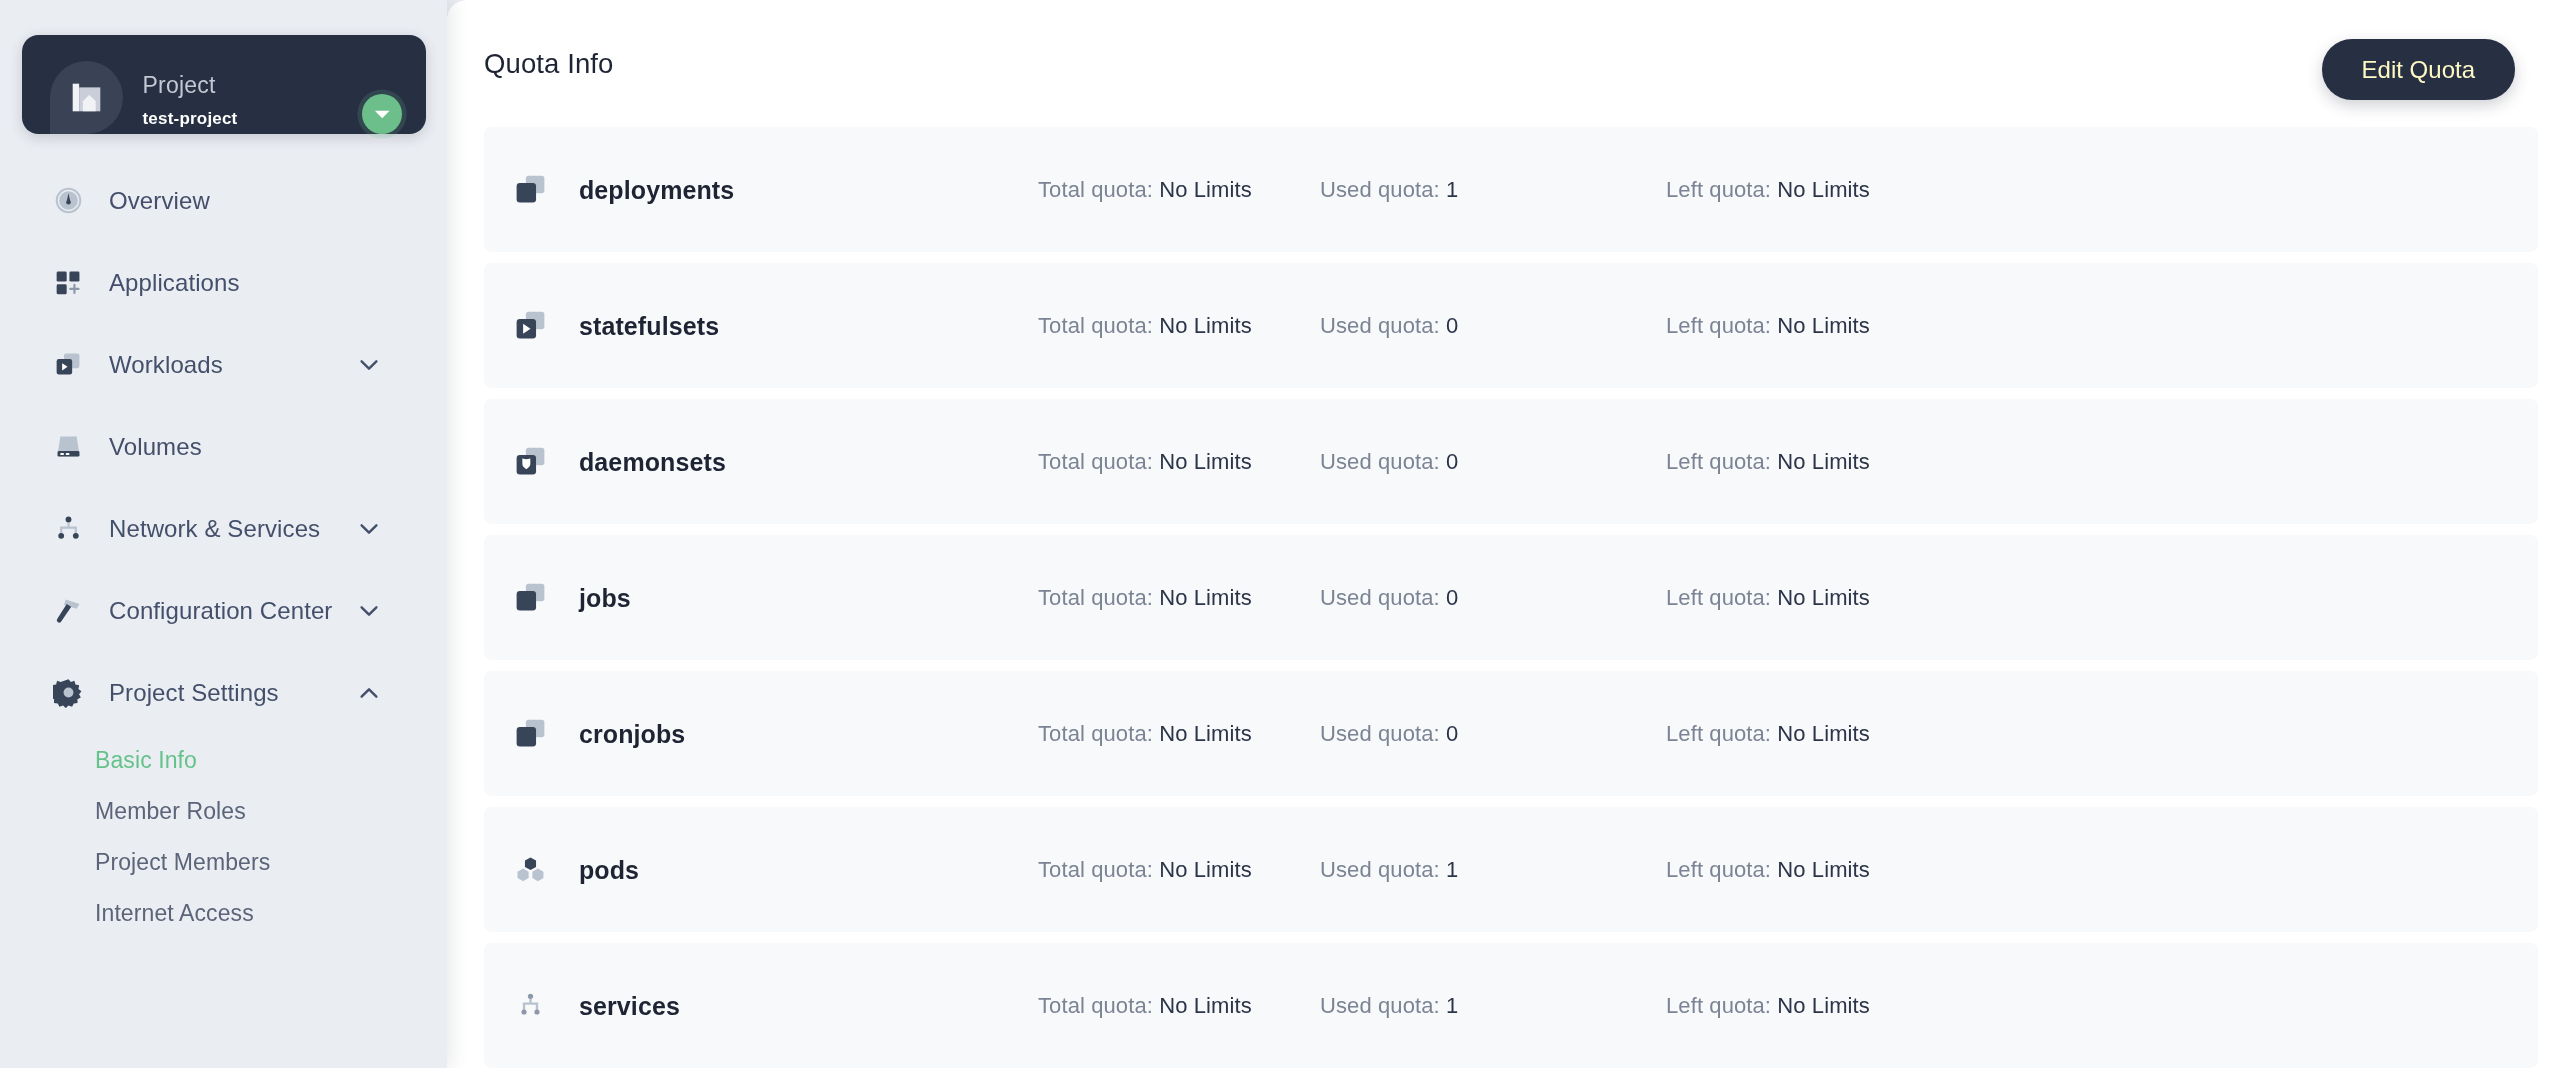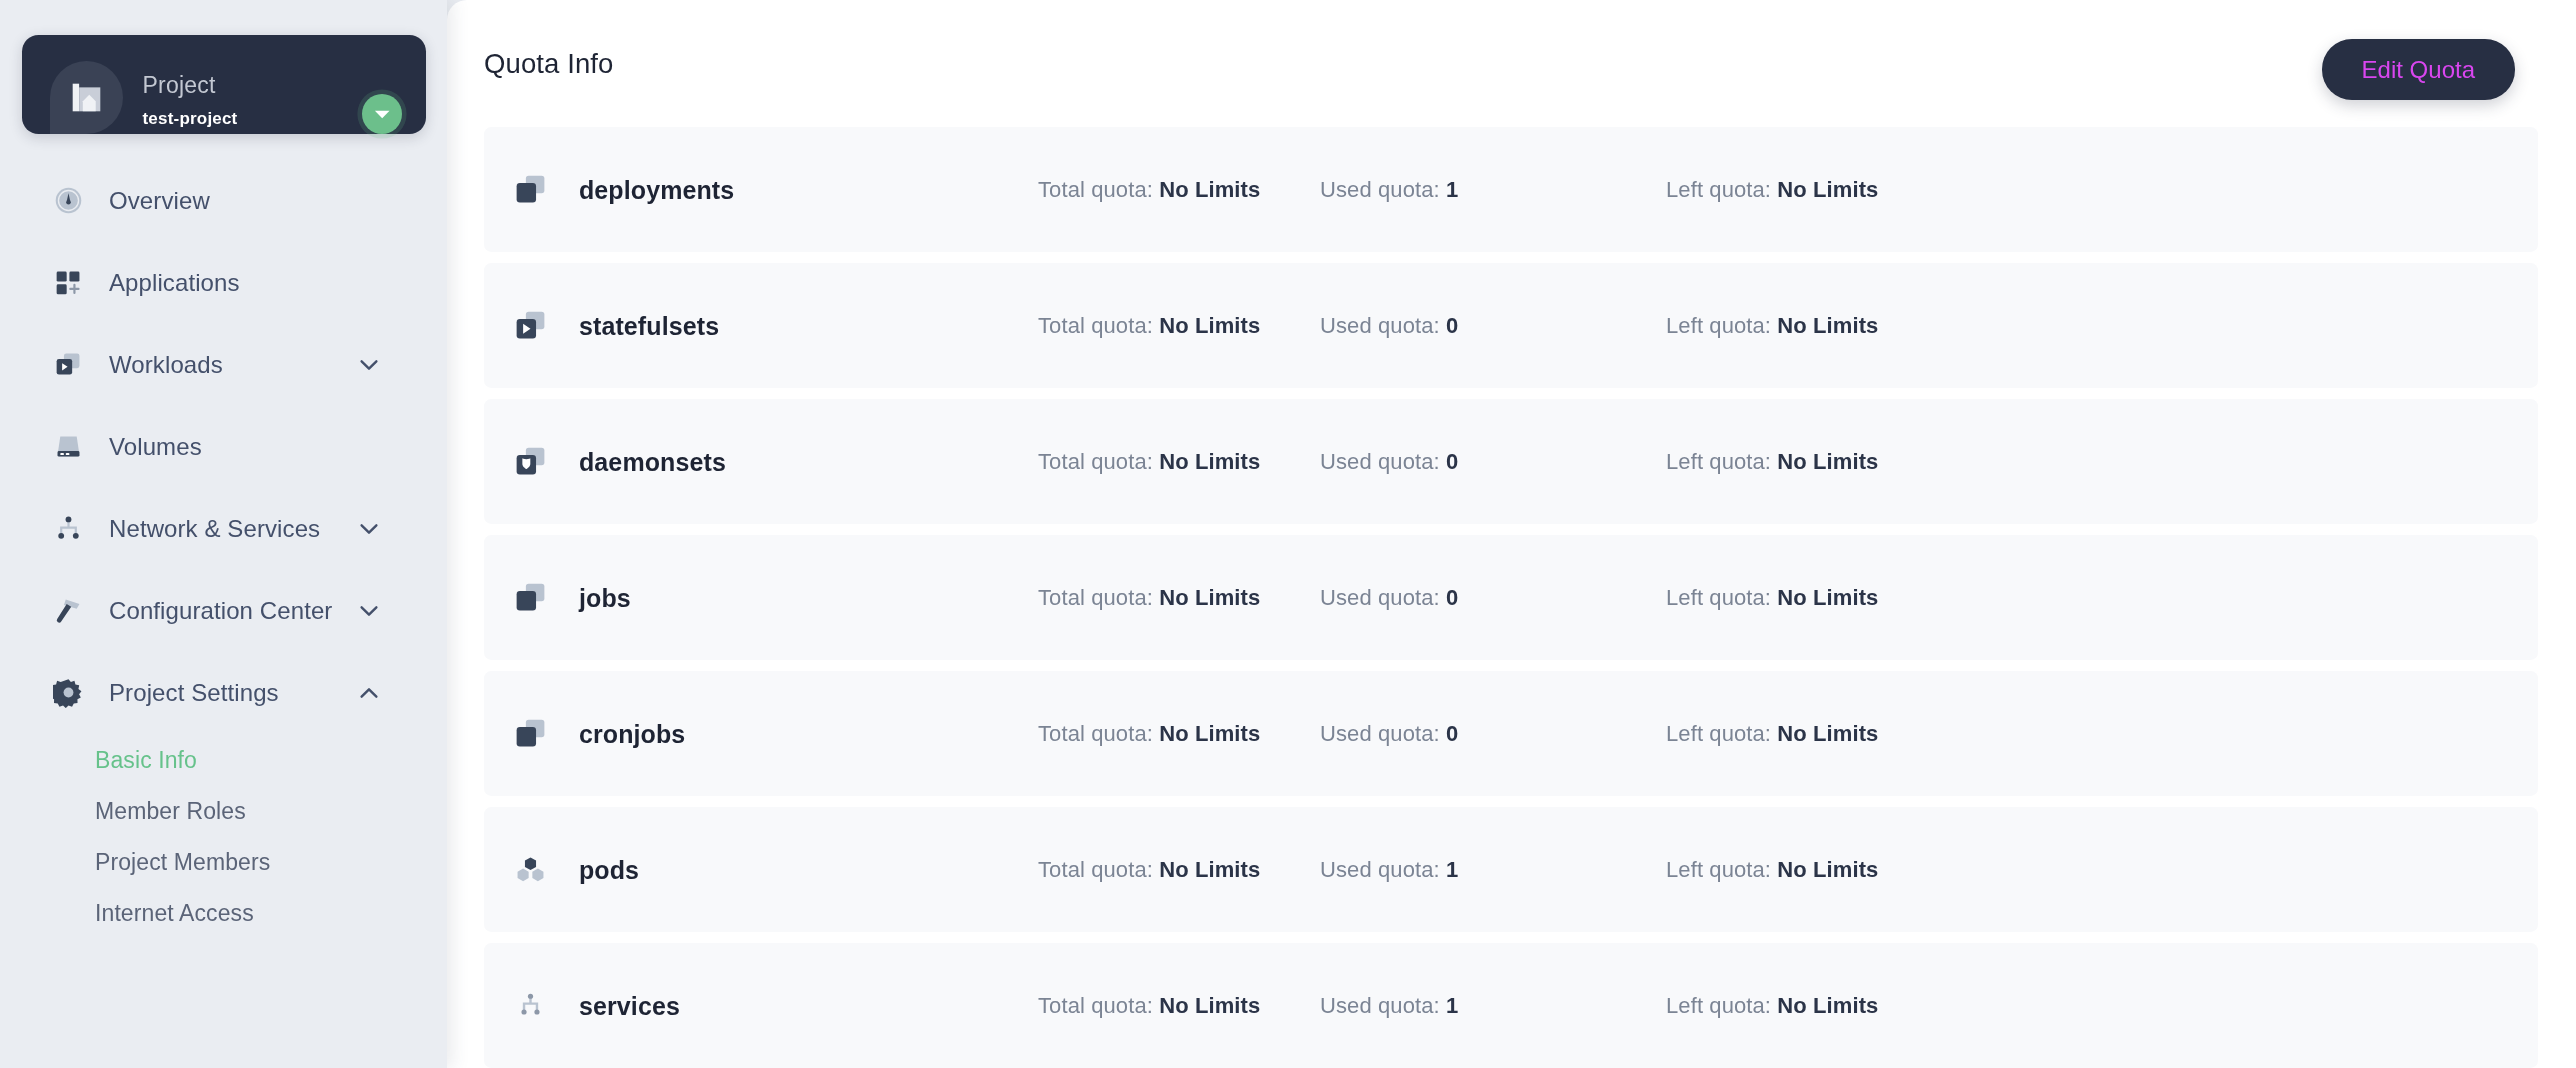--- a/index.html
+++ b/index.html
@@ -148,21 +148,21 @@
   }
   .edit-quota-btn {
     position: absolute;
     right: 61px;
     top: 39px;
     height: 61px;
     padding: 0 40px;
     border: none;
     border-radius: 30px;
     background: #272f43;
-    color: #d946ef;
+    color: #fef9c3;
     font-size: 24px;
     font-family: "Liberation Sans", sans-serif;
     cursor: pointer;
     box-shadow: 0 5.5px 14.7px rgba(39,47,67,0.22);
     white-space: nowrap;
   }
 
   .quota-list {
     position: absolute;
     left: 37px;
@@ -202,21 +202,21 @@
     position: absolute;
     top: 50%;
     transform: translateY(-50%);
     font-size: 22px;
     color: #7b8494;
     white-space: nowrap;
     letter-spacing: 0.1px;
   }
   .row-stat b {
     color: #2b3448;
-    font-weight: 700;
+    font-weight: 400;
   }
   .stat-total { left: 554px; }
   .stat-used  { left: 836px; }
   .stat-left  { left: 1182px; }
 
   .dark  { fill: #384559; }
   .light { fill: #b9c3d0; }
   .mid   { fill: #8d98a8; }
 </style>
 </head>

